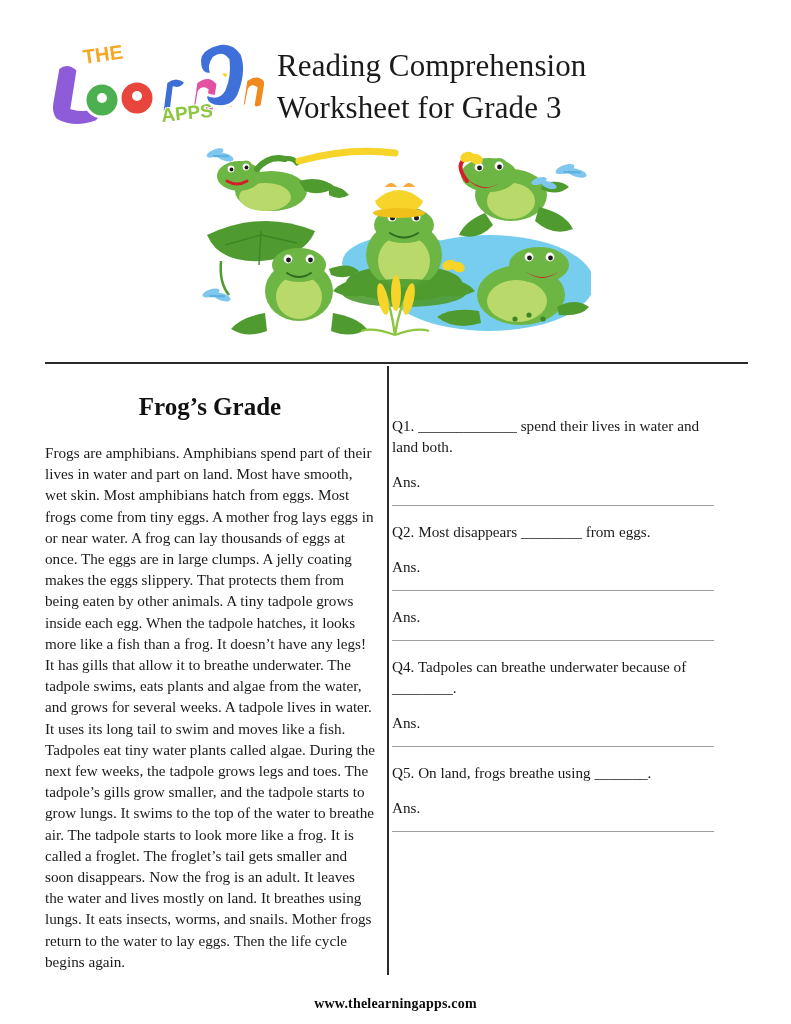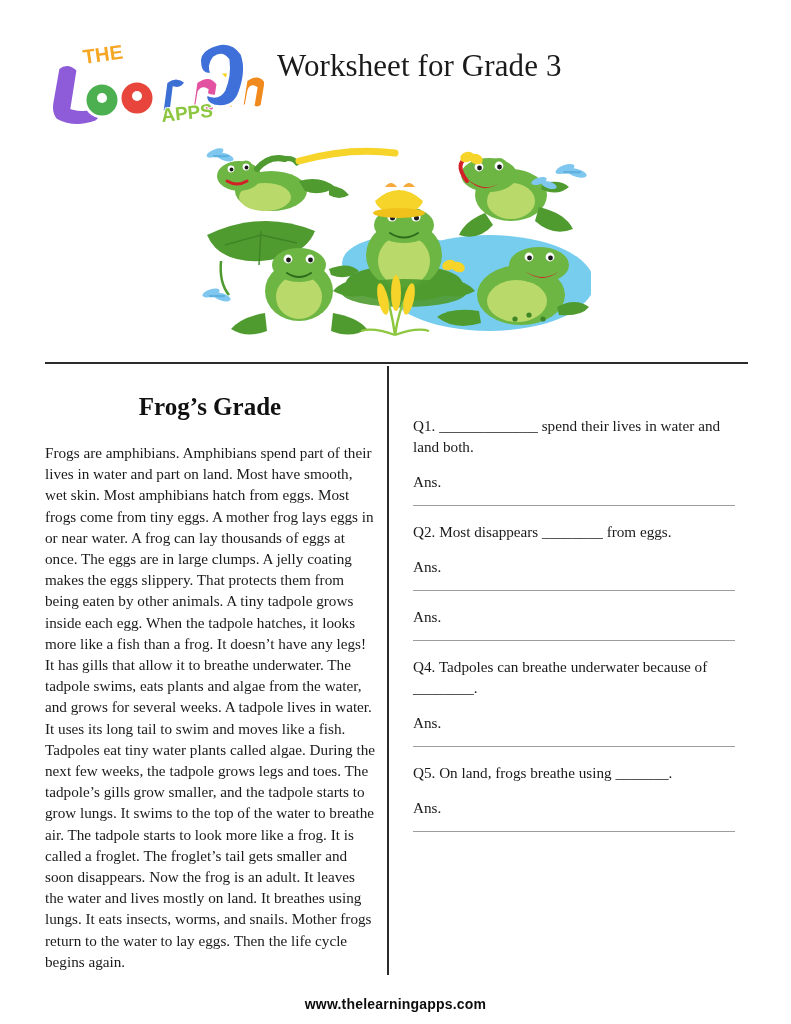--- a/index.html
+++ b/index.html
@@ -98,21 +98,21 @@
     font-size: 15.2px;
     line-height: 21.2px;
     color: #1a1a1a;
     text-align: left;
     white-space: pre-wrap;
   }
 
   
   .right-col {
     position: absolute;
-    left: 413px;
+    left: 392px;
     top: 415px;
     width: 322px;
   }
   .q-block { margin-bottom: 15px; }
   .q-text {
     font-family: "Liberation Serif", "DejaVu Serif", serif;
     font-size: 15.2px;
     line-height: 21px;
     color: #1a1a1a;
   }
@@ -130,21 +130,21 @@
     background: #9d9d9d;
   }
 
   
   .footer {
     position: absolute;
     left: 0;
     top: 996px;
     width: 791px;
     text-align: center;
-    font-family: Liberation Sans, sans-serif;
+    font-family: Liberation Serif, serif;
     font-weight: bold;
     font-size: 14px;
     letter-spacing: 0.2px;
     color: #0d0d0d;
   }
 </style>
 </head>
 <body>
 
 <div class="page">
@@ -175,20 +175,21 @@
           <path d="M176 14 q22 -12 34 6 q6 16 -2 38 q-6 18 -26 14 q-10 -3 -8 -12 q12 6 18 -4 q6 -14 4 -30 q-6 -8 -14 -2 q-6 8 -2 16 q-10 2 -12 -8 q-3 -12 8 -18 z" fill="#3f6fd8" stroke="#ffffff" stroke-width="3" transform="translate(-10,0)"></path>
 
           <text x="42" y="30" font-family="Liberation Sans, sans-serif" font-size="20" font-weight="bold" fill="#f5a623" stroke="#ffffff" stroke-width="2" paint-order="stroke" transform="rotate(-8 42 30)">THE</text>
 
           <text x="120" y="88" font-family="Liberation Sans, sans-serif" font-size="19" font-weight="bold" fill="#8dc63f" stroke="#ffffff" stroke-width="2" paint-order="stroke" transform="rotate(-6 120 88)">APPS</text>
         </g>
       </svg>
     </div>
 
     <div class="title-block">
+      <div class="title-line">Reading Comprehension</div>
       <div class="title-line">Worksheet for Grade 3</div>
     </div>
   </div>
 
   <div class="illustration">
     <svg width="392" height="197" viewBox="0 0 392 197" xmlns="http://www.w3.org/2000/svg">
 
       <ellipse cx="290" cy="140" rx="105" ry="48" fill="#77cdee"></ellipse>
       <ellipse cx="205" cy="120" rx="62" ry="28" fill="#77cdee"></ellipse>
 

